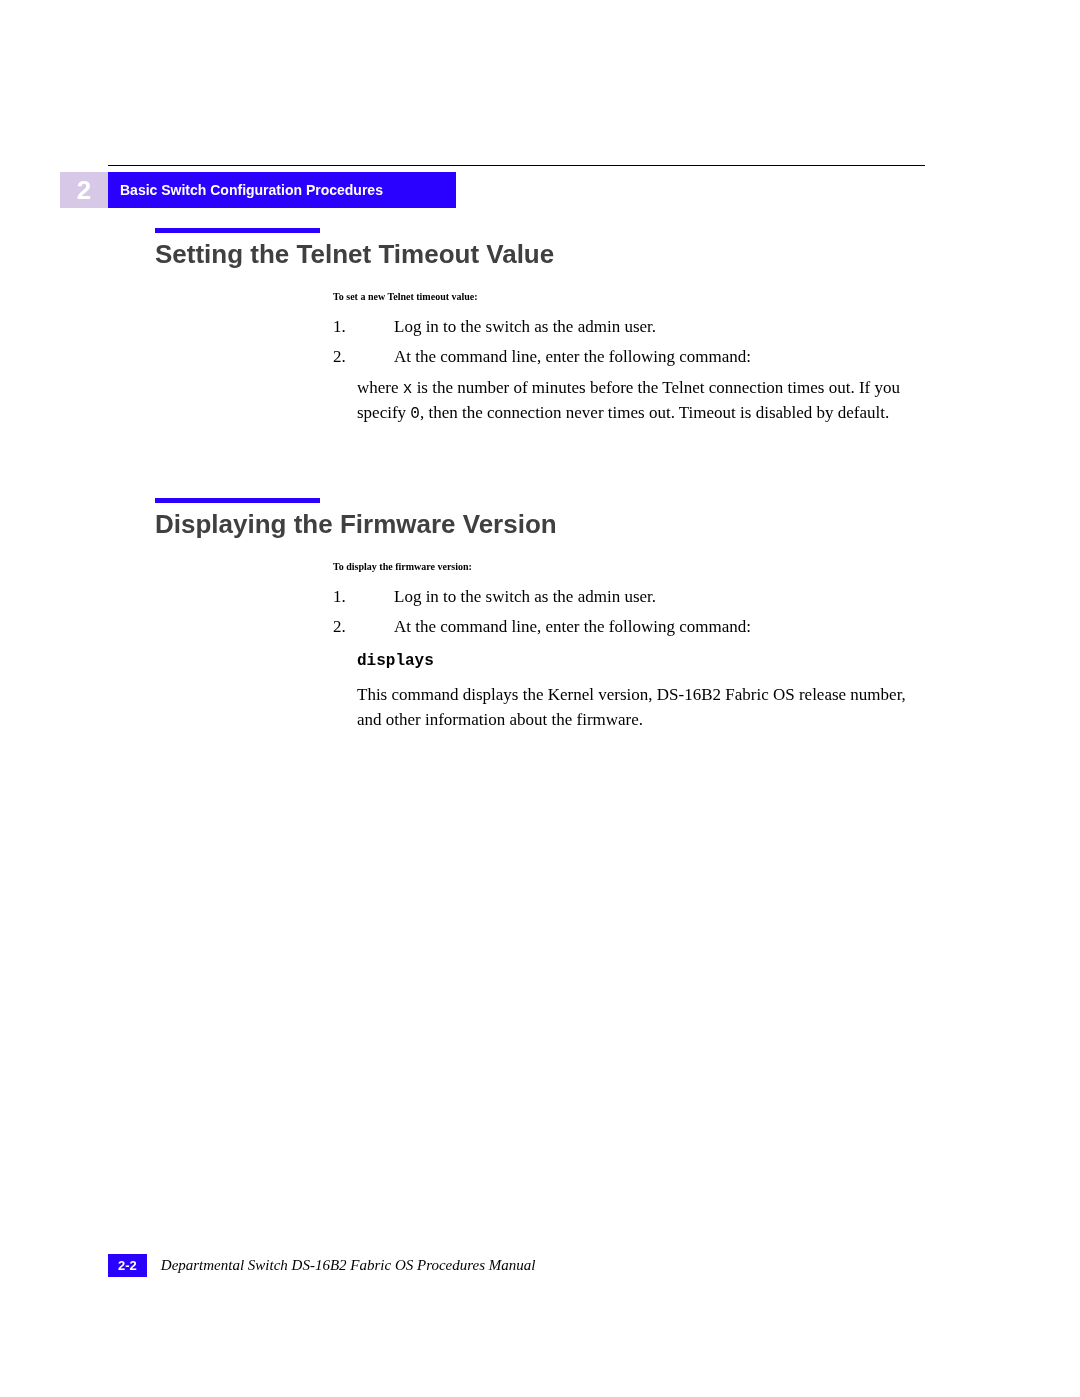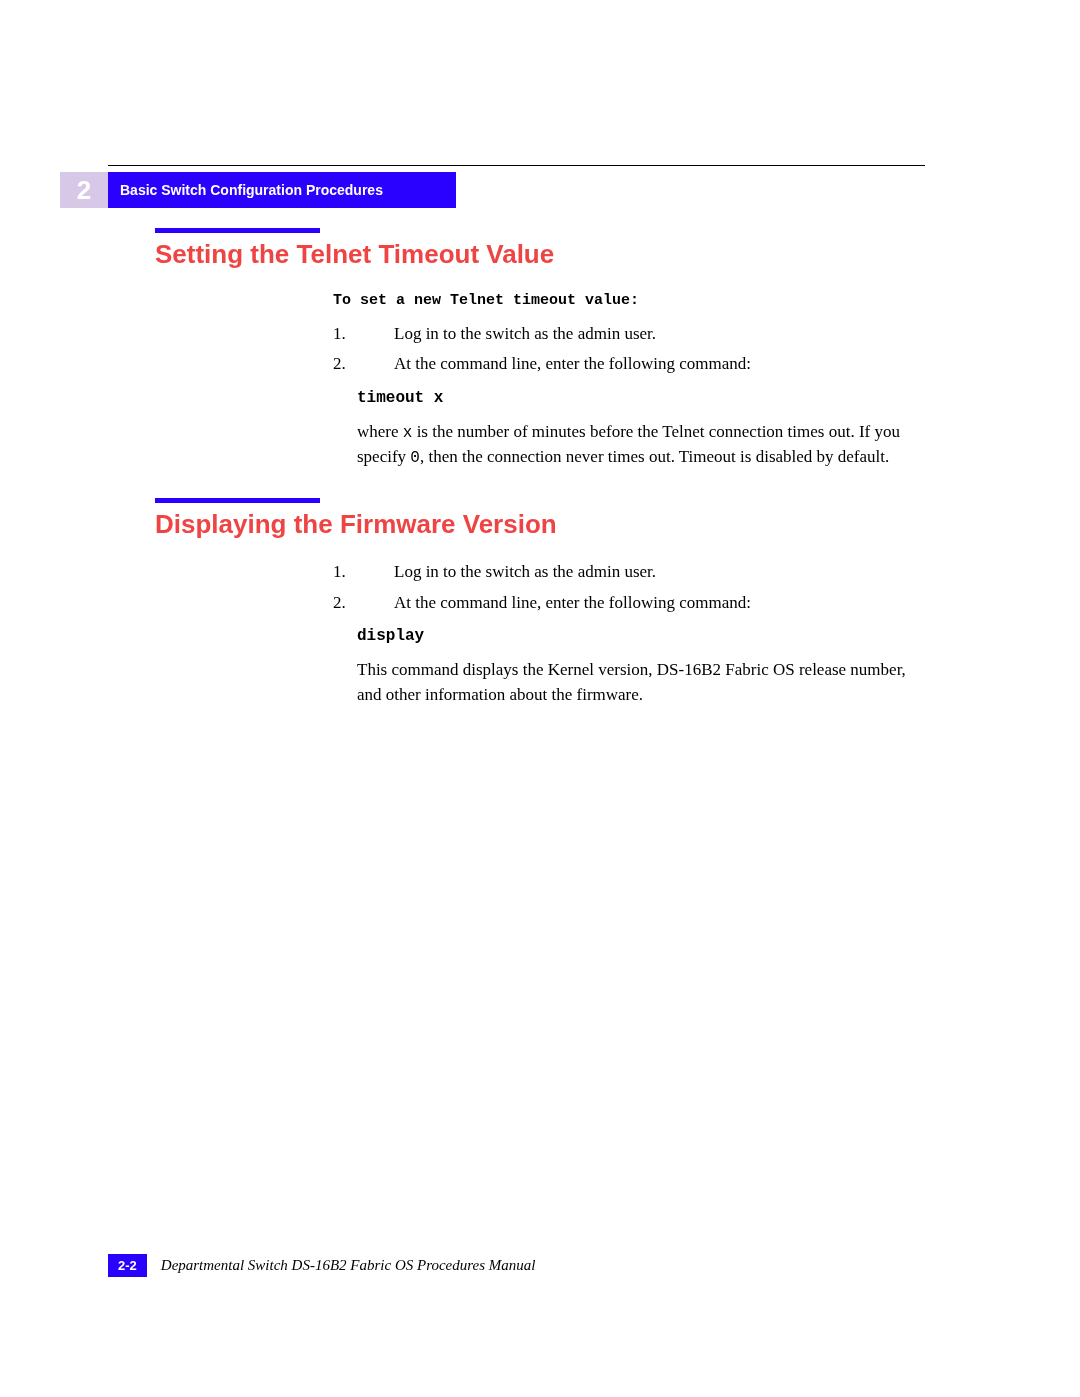--- a/index.html
+++ b/index.html
@@ -66,32 +66,32 @@
   .section-rule {
     width: 165px;
     height: 5px;
     background: #2a00ff;
     margin-bottom: 6px;
   }
   .section-title {
     font-family: "Trebuchet MS", Arial, sans-serif;
     font-size: 26px;
     font-weight: bold;
-    color: #ef4444;
+    color: #404040;
     margin: 0 0 20px 0;
   }
   .content {
     margin-left: 178px;
     font-size: 17px;
     line-height: 1.45;
   }
   .sub-bold {
-    font-family: Liberation Mono, monospace;
+    font-family: Liberation Serif, serif;
     font-weight: bold;
-    font-size: 15px;
+    font-size: 10px;
     margin-bottom: 10px;
   }
   .step {
     display: flex;
     margin-bottom: 6px;
   }
   .step .num {
     width: 24px;
     flex: 0 0 24px;
   }
@@ -157,40 +157,40 @@
     <div class="content">
       <div class="sub-bold">To set a new Telnet timeout value:</div>
       <div class="step">
         <div class="num">1.</div>
         <div class="txt">Log in to the switch as the admin user.</div>
       </div>
       <div class="step">
         <div class="num">2.</div>
         <div class="txt">At the command line, enter the following command:</div>
       </div>
-      <div class="cmd">timeout x</div>
       <div class="para">
         <span>where </span><span class="mono">x</span><span> is the number of minutes before the Telnet connection times out. If you specify </span><span class="mono">0</span><span>, then the connection never times out. Timeout is disabled by default.</span>
       </div>
     </div>
   </div>
 
   <div class="section" id="section2">
     <div class="section-rule"></div>
     <h2 class="section-title">Displaying the Firmware Version</h2>
     <div class="content">
+      <div class="sub-bold">To display the firmware version:</div>
       <div class="step">
         <div class="num">1.</div>
         <div class="txt">Log in to the switch as the admin user.</div>
       </div>
       <div class="step">
         <div class="num">2.</div>
         <div class="txt">At the command line, enter the following command:</div>
       </div>
-      <div class="cmd">display</div>
+      <div class="cmd">displays</div>
       <div class="para">This command displays the Kernel version, DS-16B2 Fabric OS release number, and other information about the firmware.</div>
     </div>
   </div>
 
   <div class="footer">
     <div class="pg-box">2-2</div>
     <div class="footer-text">Departmental Switch DS-16B2 Fabric OS Procedures Manual</div>
   </div>
 
 </div>

